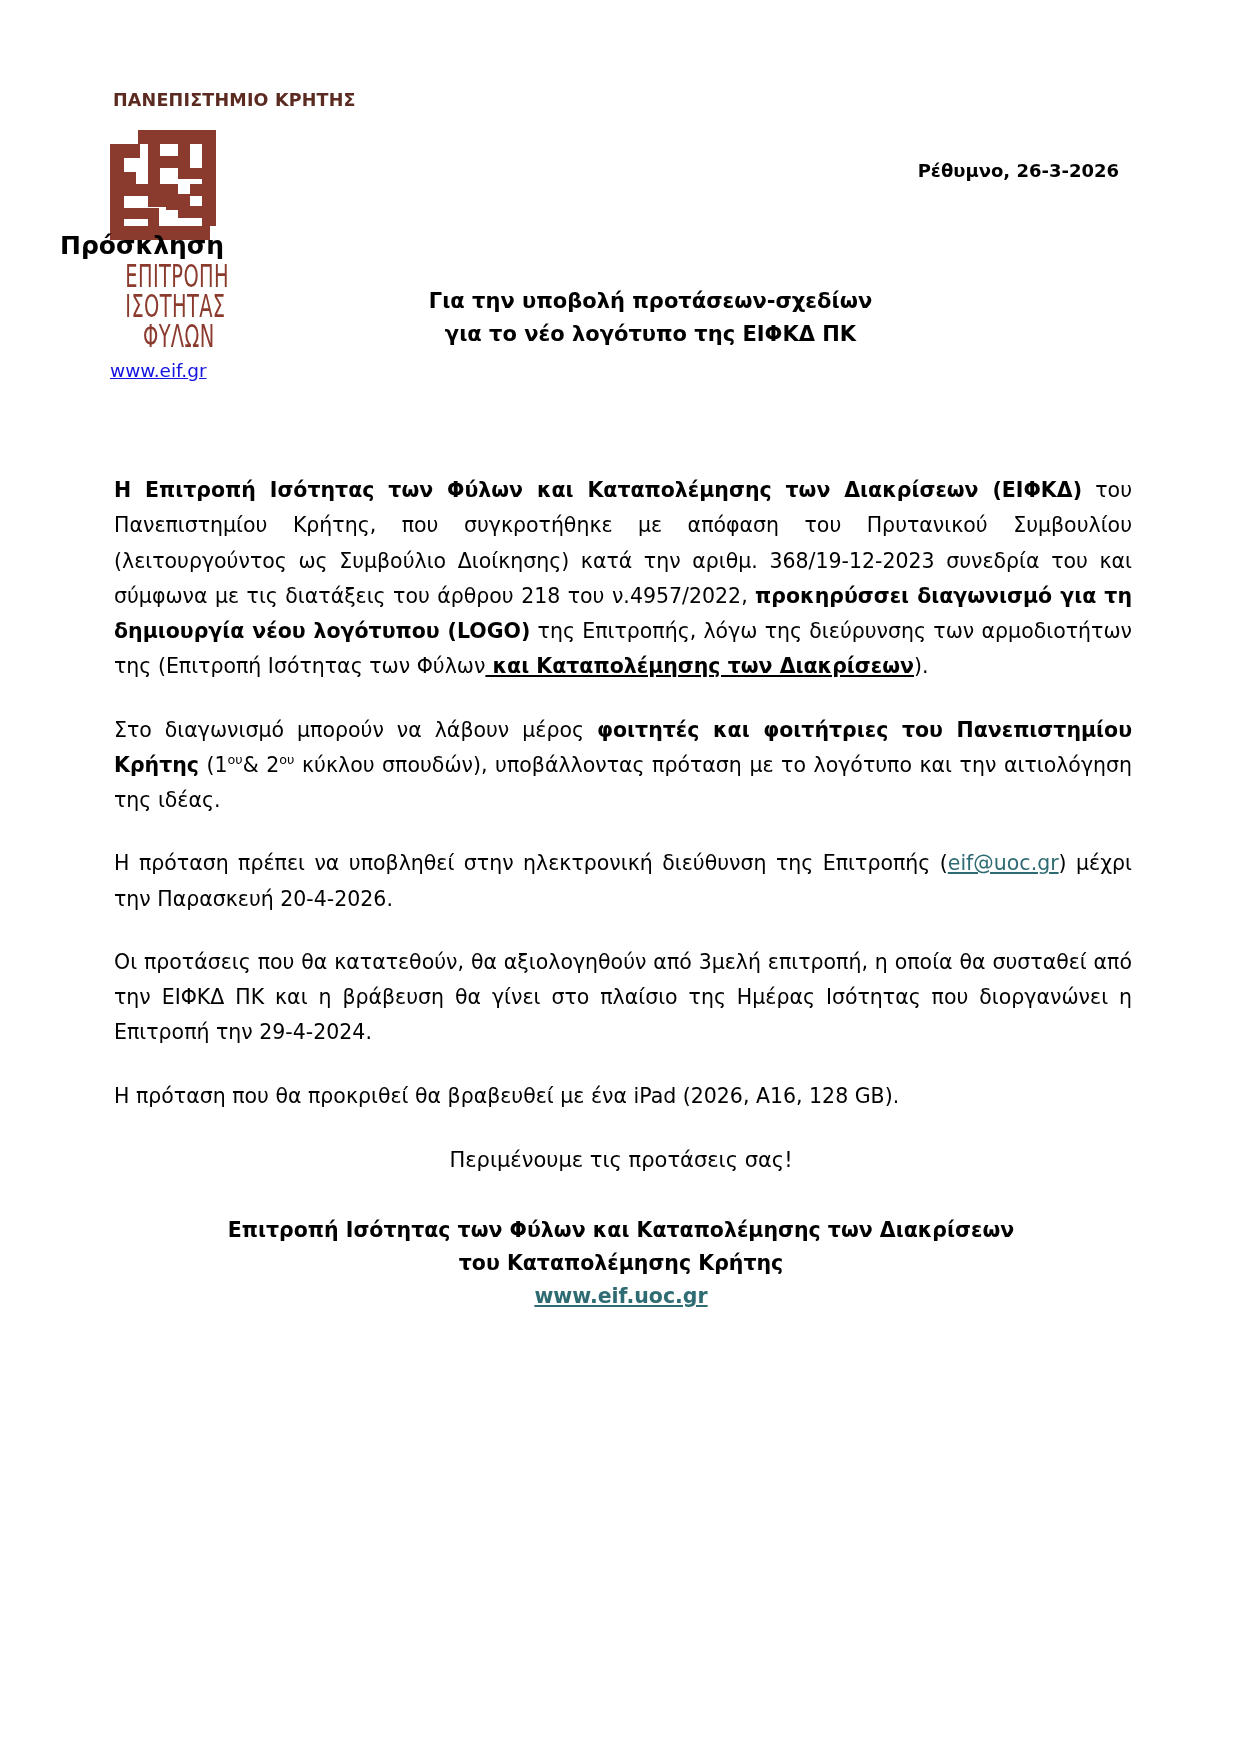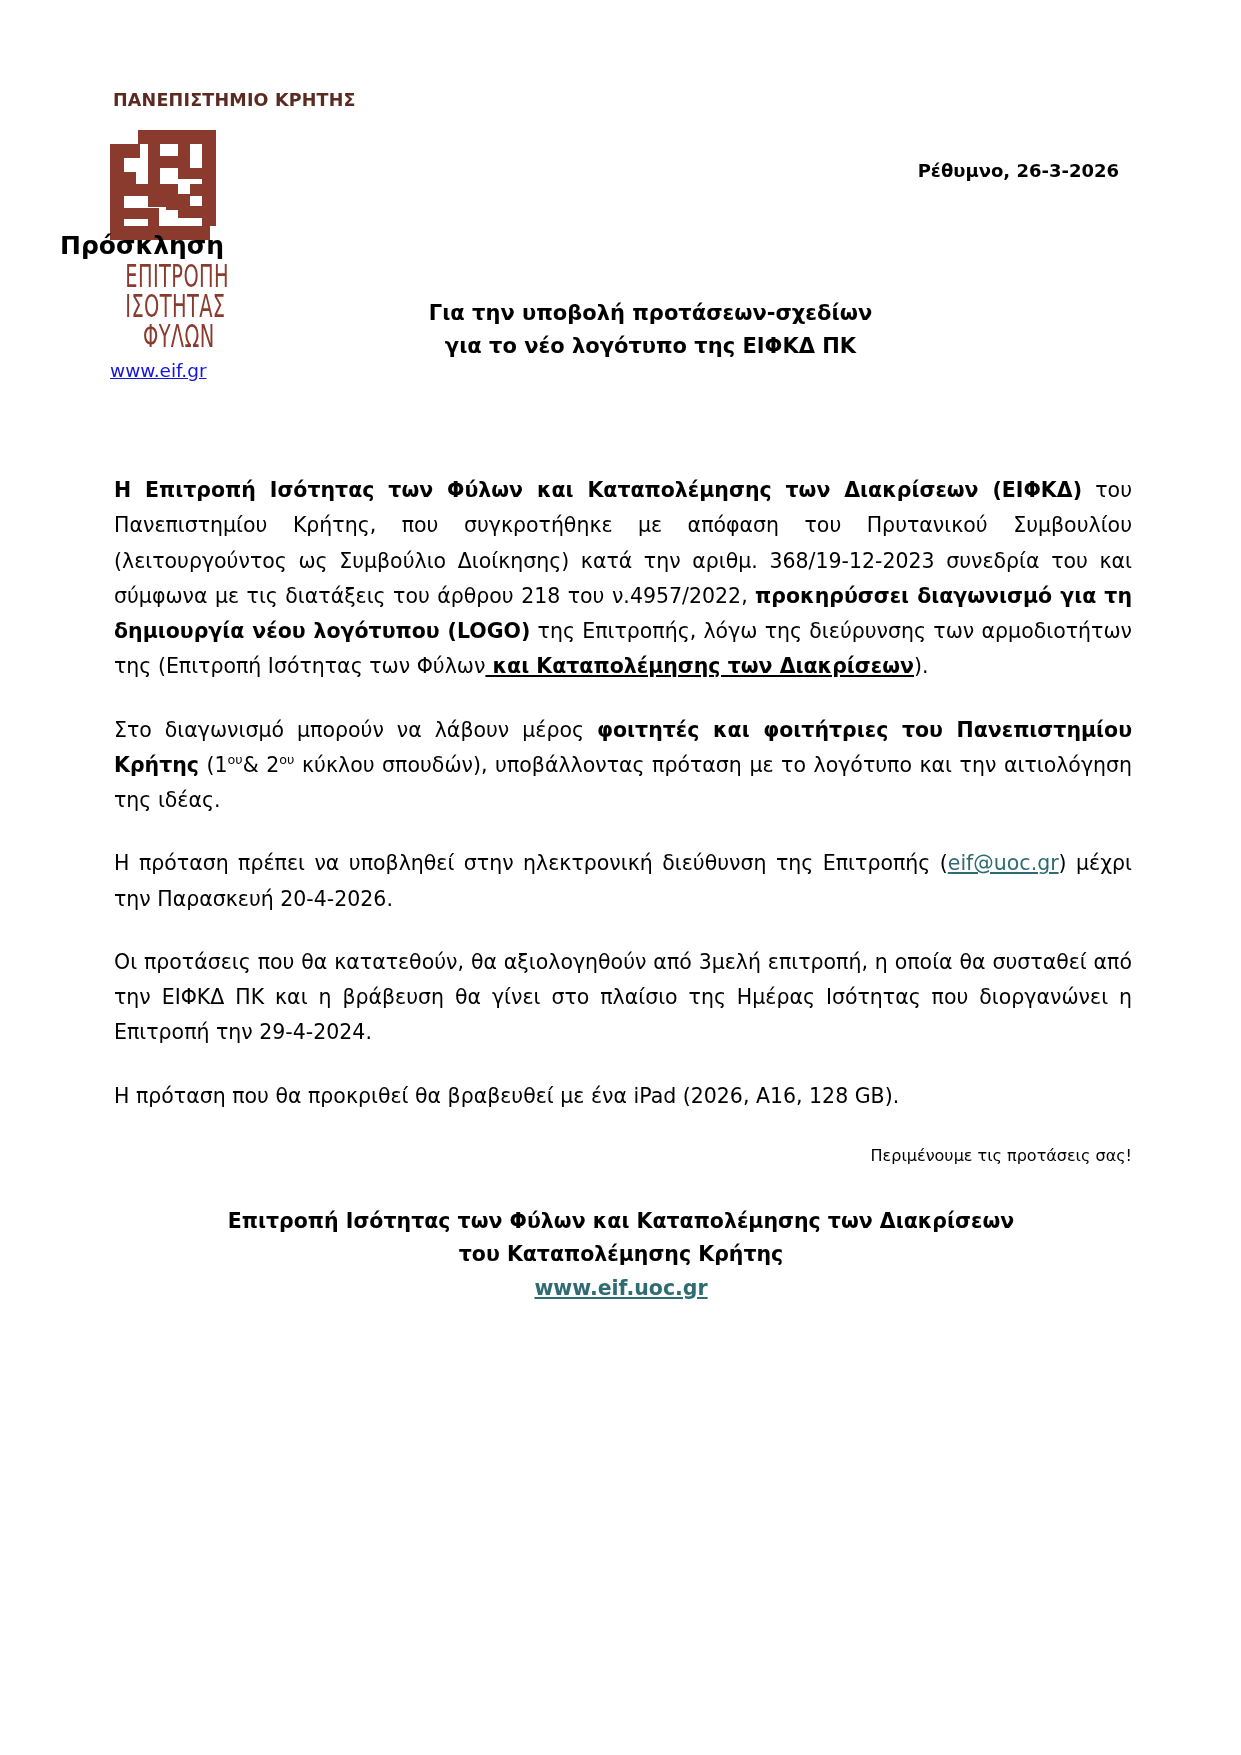--- a/index.html
+++ b/index.html
@@ -95,21 +95,21 @@
     font-size: 25px;
     font-weight: bold;
     padding-left: 60px;
     margin-top: 21px;
   }
 
   .title-sub {
     position: absolute;
     left: 0;
     right: 0;
-    top: 297px;
+    top: 285px;
     text-align: center;
     font-size: 21px;
     font-weight: bold;
     line-height: 1.55;
     padding-left: 60px;
   }
 
   
   .body-wrap {
     position: absolute;
@@ -137,23 +137,23 @@
     line-height: 0;
   }
 
   a.mail-link {
     color: #2E6B72;
     text-decoration: underline;
   }
 
   .center-line {
     margin: 0 0 28px 0;
-    font-size: 16px;
+    font-size: 21px;
     line-height: 1.72;
-    text-align: right;
+    text-align: center;
   }
 
   .closing {
     margin-top: 36px;
     text-align: center;
     font-size: 20.5px;
     font-weight: bold;
     line-height: 1.62;
   }
   .closing .cl-line { display: block; }

